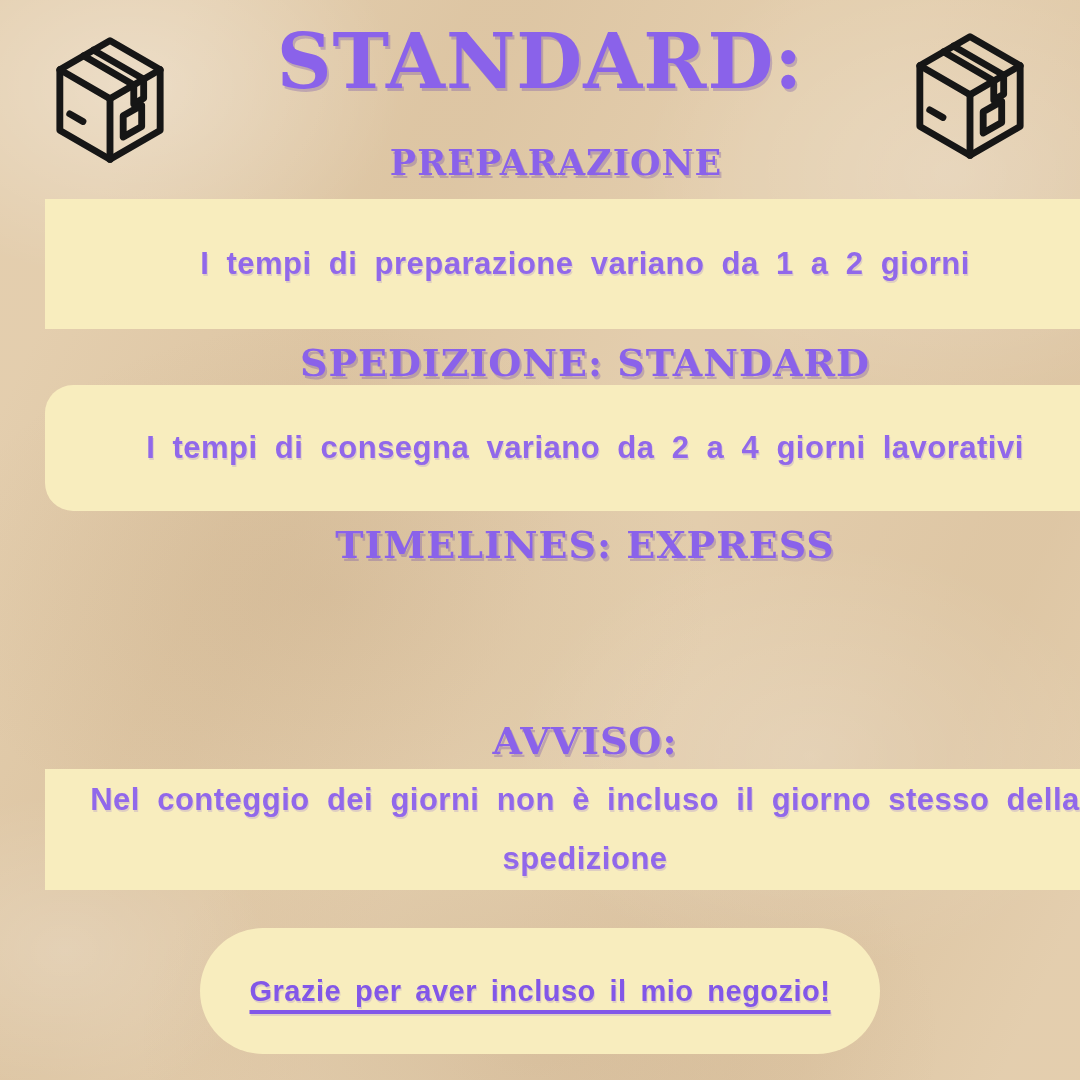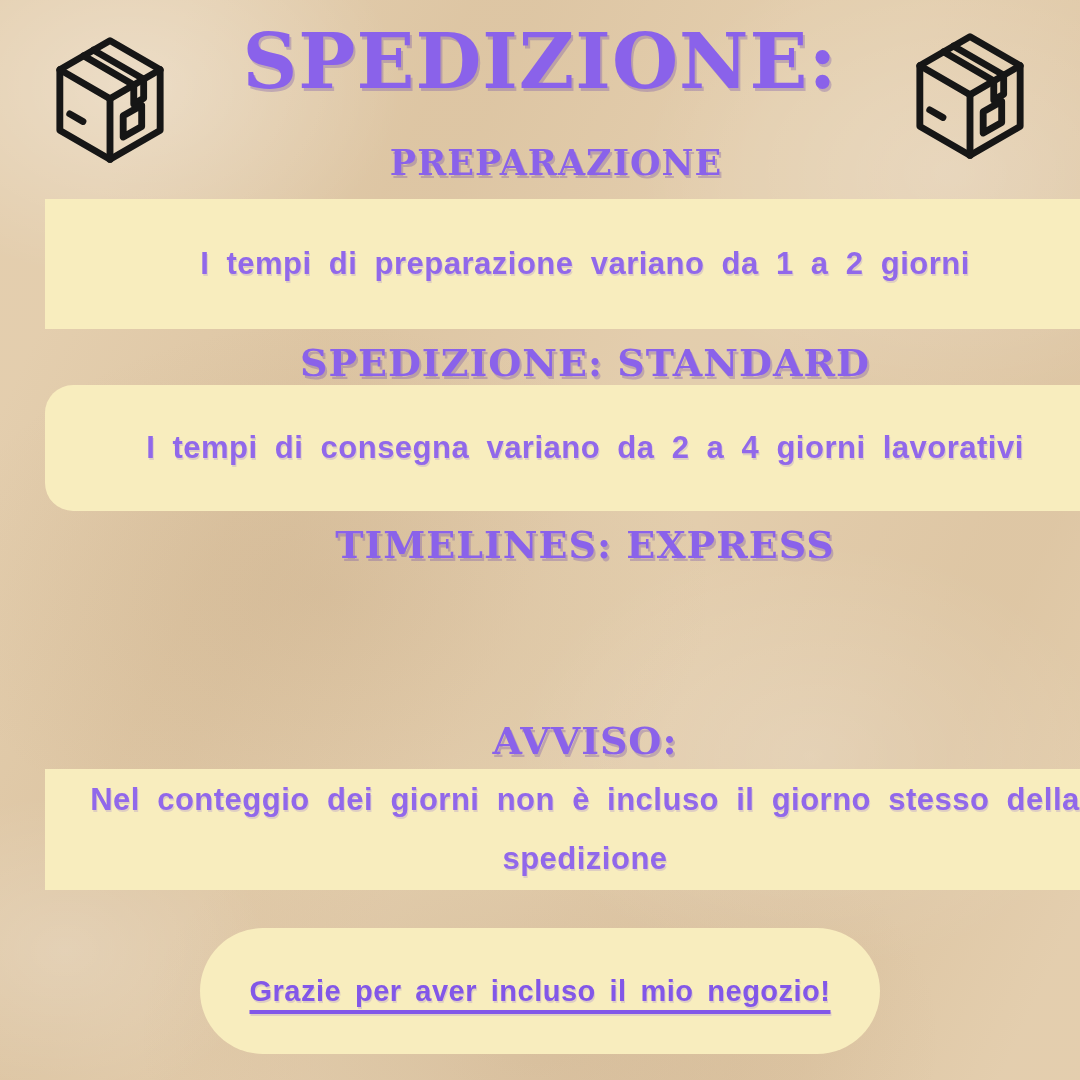--- a/index.html
+++ b/index.html
@@ -124,21 +124,21 @@
         <path d="M12 27 L50 49 L88 27"></path>
         <path d="M50 49 L50 95"></path>
         <path d="M30 16.5 L68 38.7"></path>
         <path d="M37.5 12.2 L75.5 34.2"></path>
         <path d="M68 38.7 L68 53 L75.5 48.7 L75.5 34.2"></path>
         <path d="M60 62 L74 54 L74 70 L60 78 Z"></path>
         <path d="M19.5 60.5 L29.5 66.3"></path>
       </svg>
     </span>
 
-    <div class="heading hero-title">SPEDIZIONE:</div>
+    <div class="heading hero-title">STANDARD:</div>
     <div class="heading hero-subtitle">PREPARAZIONE</div>
 
     <span class="box-icon right">
       <svg viewBox="0 0 100 100" fill="none" stroke="#161616" stroke-width="5.2" stroke-linecap="round" stroke-linejoin="round">
         <path d="M50 5 L88 27 L88 73 L50 95 L12 73 L12 27 Z"></path>
         <path d="M12 27 L50 49 L88 27"></path>
         <path d="M50 49 L50 95"></path>
         <path d="M30 16.5 L68 38.7"></path>
         <path d="M37.5 12.2 L75.5 34.2"></path>
         <path d="M68 38.7 L68 53 L75.5 48.7 L75.5 34.2"></path>

